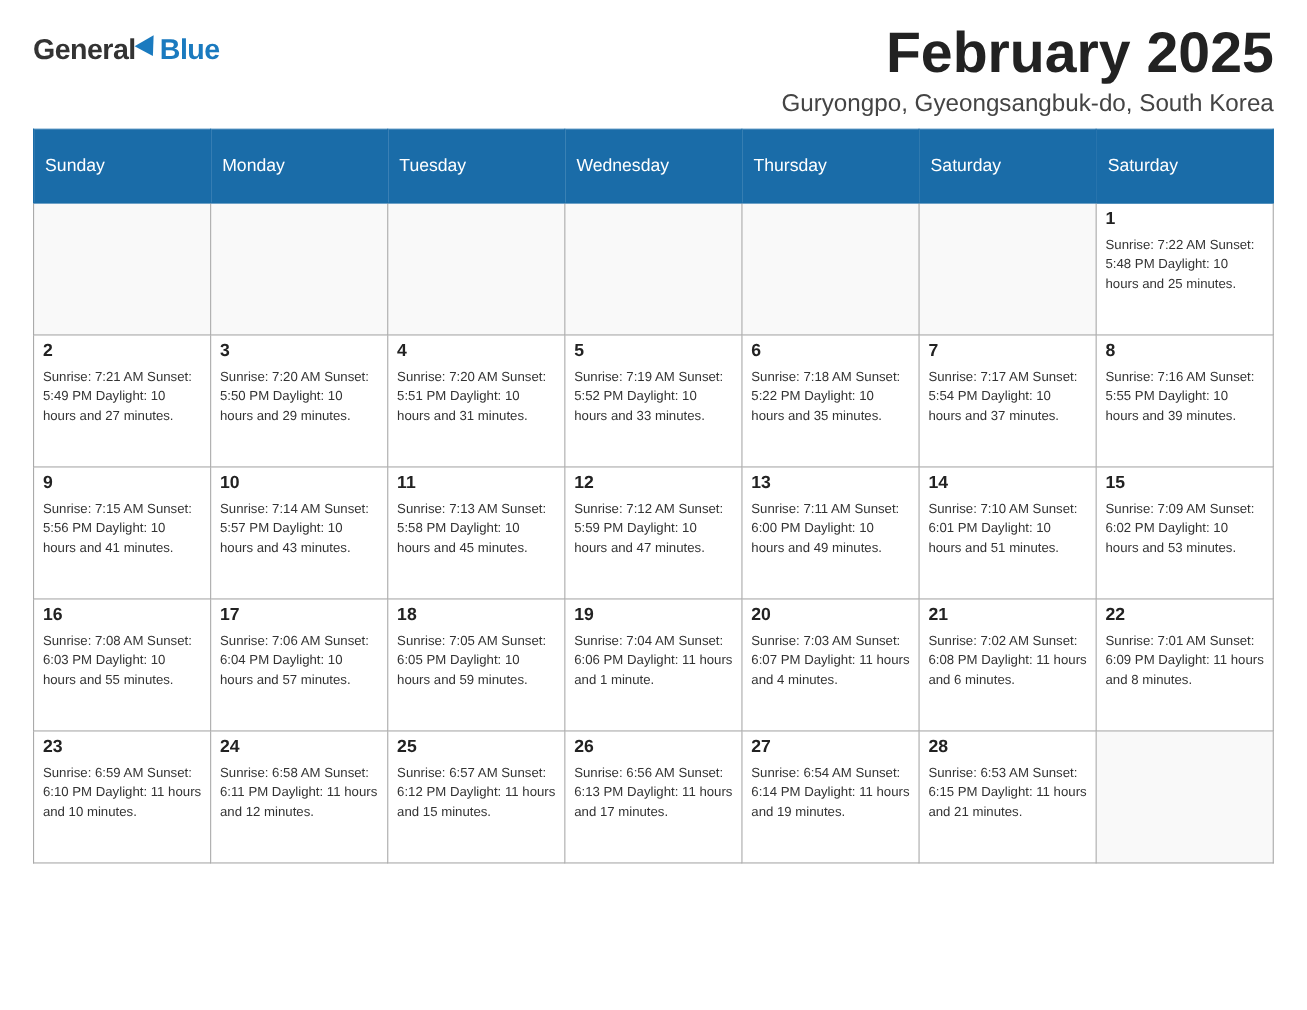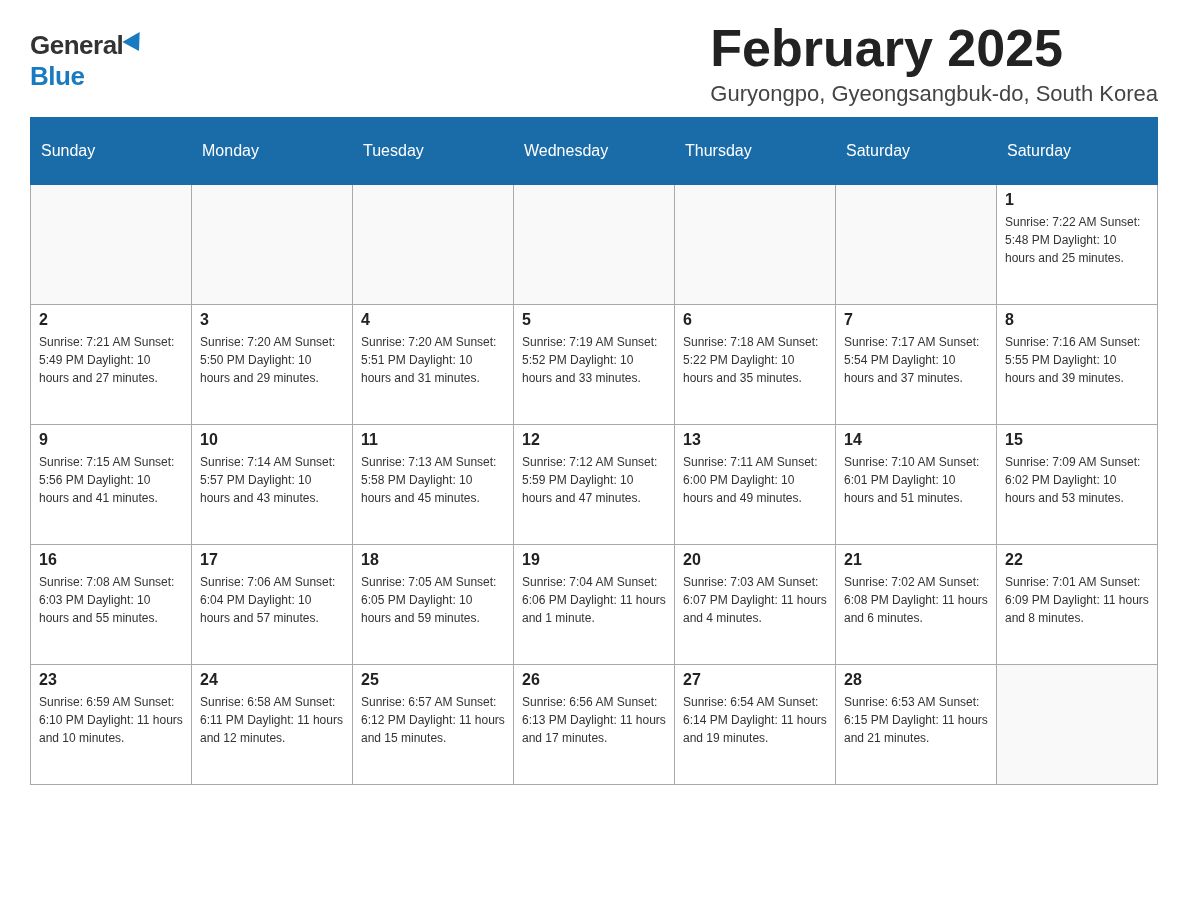--- a/index.html
+++ b/index.html
@@ -11,21 +11,21 @@
       min-height: 918px;
     }
     .header-area {
       display: flex;
       justify-content: space-between;
       align-items: flex-start;
       margin-bottom: 10px;
     }
     .logo {
       display: flex;
-      flex-direction: column;
+      flex-direction: row;
       align-items: flex-start;
       padding-top: 10px;
     }
     .logo-general {
       font-size: 26px;
       font-weight: bold;
       color: #333;
       letter-spacing: -0.5px;
     }
     .logo-blue {
@@ -41,20 +41,21 @@
       border-left: 10px solid transparent;
       border-right: 10px solid transparent;
       border-top: 16px solid #1a7abf;
       margin-left: 2px;
       vertical-align: middle;
       transform: rotate(-30deg);
       position: relative;
       top: -2px;
     }
     .title-area {
+      text-align: right;
     }
     .month-title {
       font-size: 52px;
       font-weight: bold;
       color: #222;
       line-height: 1.1;
     }
     .location-title {
       font-size: 22px;
       color: #444;

